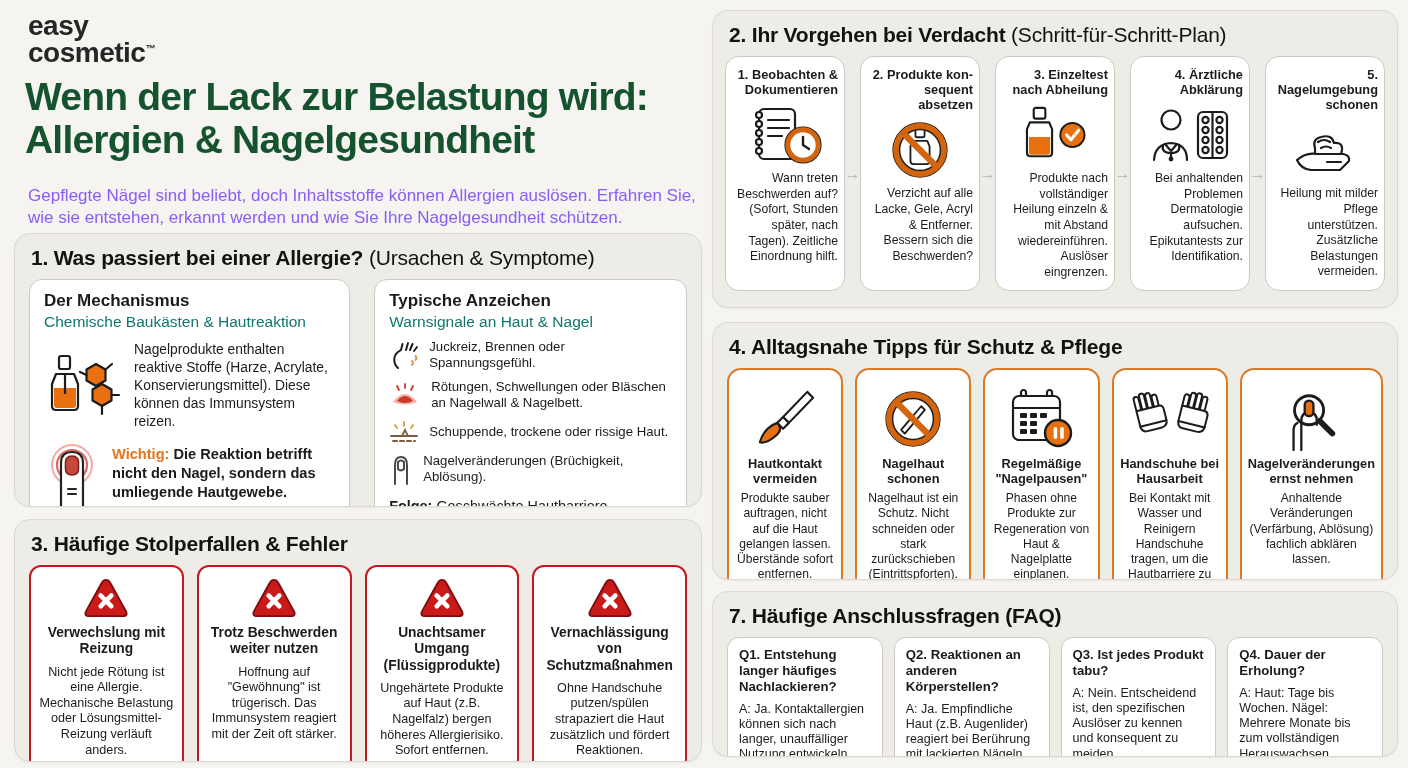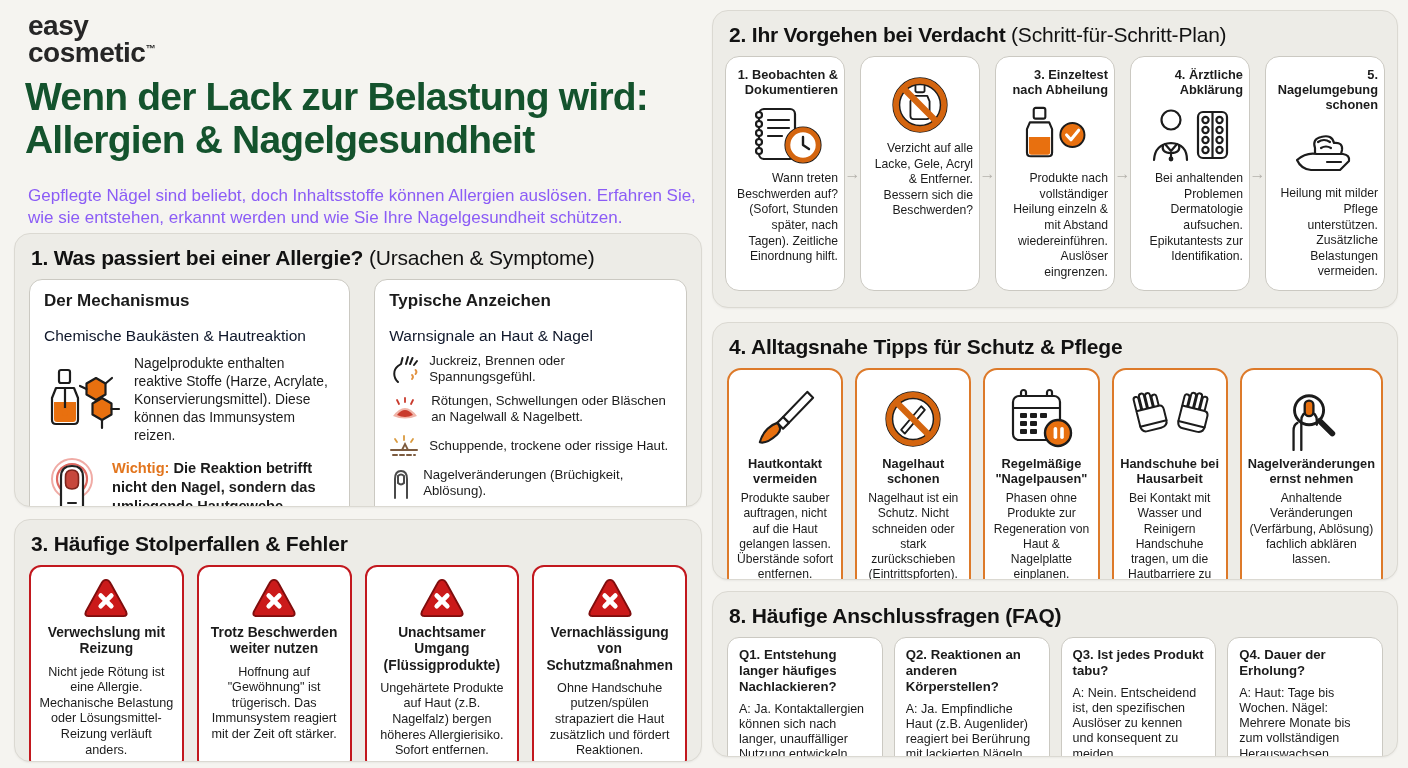--- a/index.html
+++ b/index.html
@@ -25,21 +25,21 @@
   #panel3{left:14px;top:519px;width:686px;height:241px;}
   #panel4{left:712px;top:322px;width:684px;height:256px;}
   #panel5{left:712px;top:591px;width:684px;height:164px;}
 
   .card{background:#fff;border:1px solid #CBC9C2;border-radius:13px;}
 
   
   .s1-cards{display:flex;gap:24px;padding:0 14px;}
   .s1-card{flex:1;padding:11px 14px;}
   .s1-h{font-weight:800;font-size:17px;}
-  .s1-sub{font-size:15.5px;margin-top:16px;color:#0f172a;}
+  .s1-sub{font-size:15.5px;margin-top:2px;color:#0f766e;}
   .s1-row{display:flex;align-items:center;gap:12px;margin-top:10px;}
   .s1-row p{margin:0;font-size:13.8px;line-height:1.3;}
   .s1-row .bold{font-weight:800;font-size:14.6px;}
   .orange-label{color:#E2751D;font-weight:800;}
   .sign-row{display:flex;align-items:center;gap:10px;margin-top:8px;}
   .sign-row p{margin:0;font-size:13.2px;line-height:1.22;}
   .folge{margin-top:11px;font-size:14.4px;line-height:1.25;}
   .folge b{font-weight:800;}
 
   
@@ -196,20 +196,21 @@
             <circle cx="56" cy="40" r="17.8" stroke="#1c1c1c" stroke-width="1.6" fill="#fff"></circle>
             <circle cx="56" cy="40" r="15.2" stroke="#D4650F" stroke-width="5"></circle>
             <path d="M56 32 V40 L62 44" stroke-width="2.4"></path>
           </svg>
         </div>
         <p class="step-text">Wann treten Beschwerden auf? (Sofort, Stunden später, nach Tagen). Zeitliche Einordnung hilft.</p>
       </div>
       <div class="arrow">→</div>
 
       <div class="step">
+        <div class="step-title">2. Produkte kon-sequent absetzen</div>
         <div class="step-icon">
           <svg width="62" height="62" viewBox="0 0 68 68" fill="none" stroke="#1c1c1c" stroke-width="2" stroke-linejoin="round">
             <rect x="29" y="10" width="10" height="10" rx="2" fill="#fff"></rect>
             <path d="M26 24 h16 l2.5 6 v16 q0 3.5 -3.5 3.5 h-14 q-3.5 0 -3.5 -3.5 v-16 z" fill="#fff"></path>
             <circle cx="34" cy="34" r="29.5" stroke-width="1.6"></circle>
             <circle cx="34" cy="34" r="26" stroke="#D4650F" stroke-width="7"></circle>
             <circle cx="34" cy="34" r="22.4" stroke-width="1.6"></circle>
             <path d="M16 16 L52 52" stroke="#D4650F" stroke-width="7" stroke-linecap="round"></path>
           </svg>
         </div>
@@ -410,21 +411,21 @@
             <path d="M41 34 L54 47" stroke-width="6"></path>
           </svg>
         </div>
         <div class="s4-title">Nagelveränderungen ernst nehmen</div>
         <p class="s4-text">Anhaltende Veränderungen (Verfärbung, Ablösung) fachlich abklären lassen.</p>
       </div>
     </div>
   </section>
 
   <section class="panel" id="panel5">
-    <div class="panel-title">8. Häufige Anschlussfragen (FAQ)</div>
+    <div class="panel-title">7. Häufige Anschlussfragen (FAQ)</div>
     <div class="s5-cards">
       <div class="s5-card">
         <p class="s5-q">Q1. Entstehung langer häufiges Nachlackieren?</p>
         <p class="s5-a">A: Ja. Kontaktallergien können sich nach langer, unauffälliger Nutzung entwickeln (Sensibilisierung).</p>
       </div>
       <div class="s5-card">
         <p class="s5-q">Q2. Reaktionen an anderen Körperstellen?</p>
         <p class="s5-a">A: Ja. Empfindliche Haut (z.B. Augenlider) reagiert bei Berührung mit lackierten Nägeln.</p>
       </div>
       <div class="s5-card">

